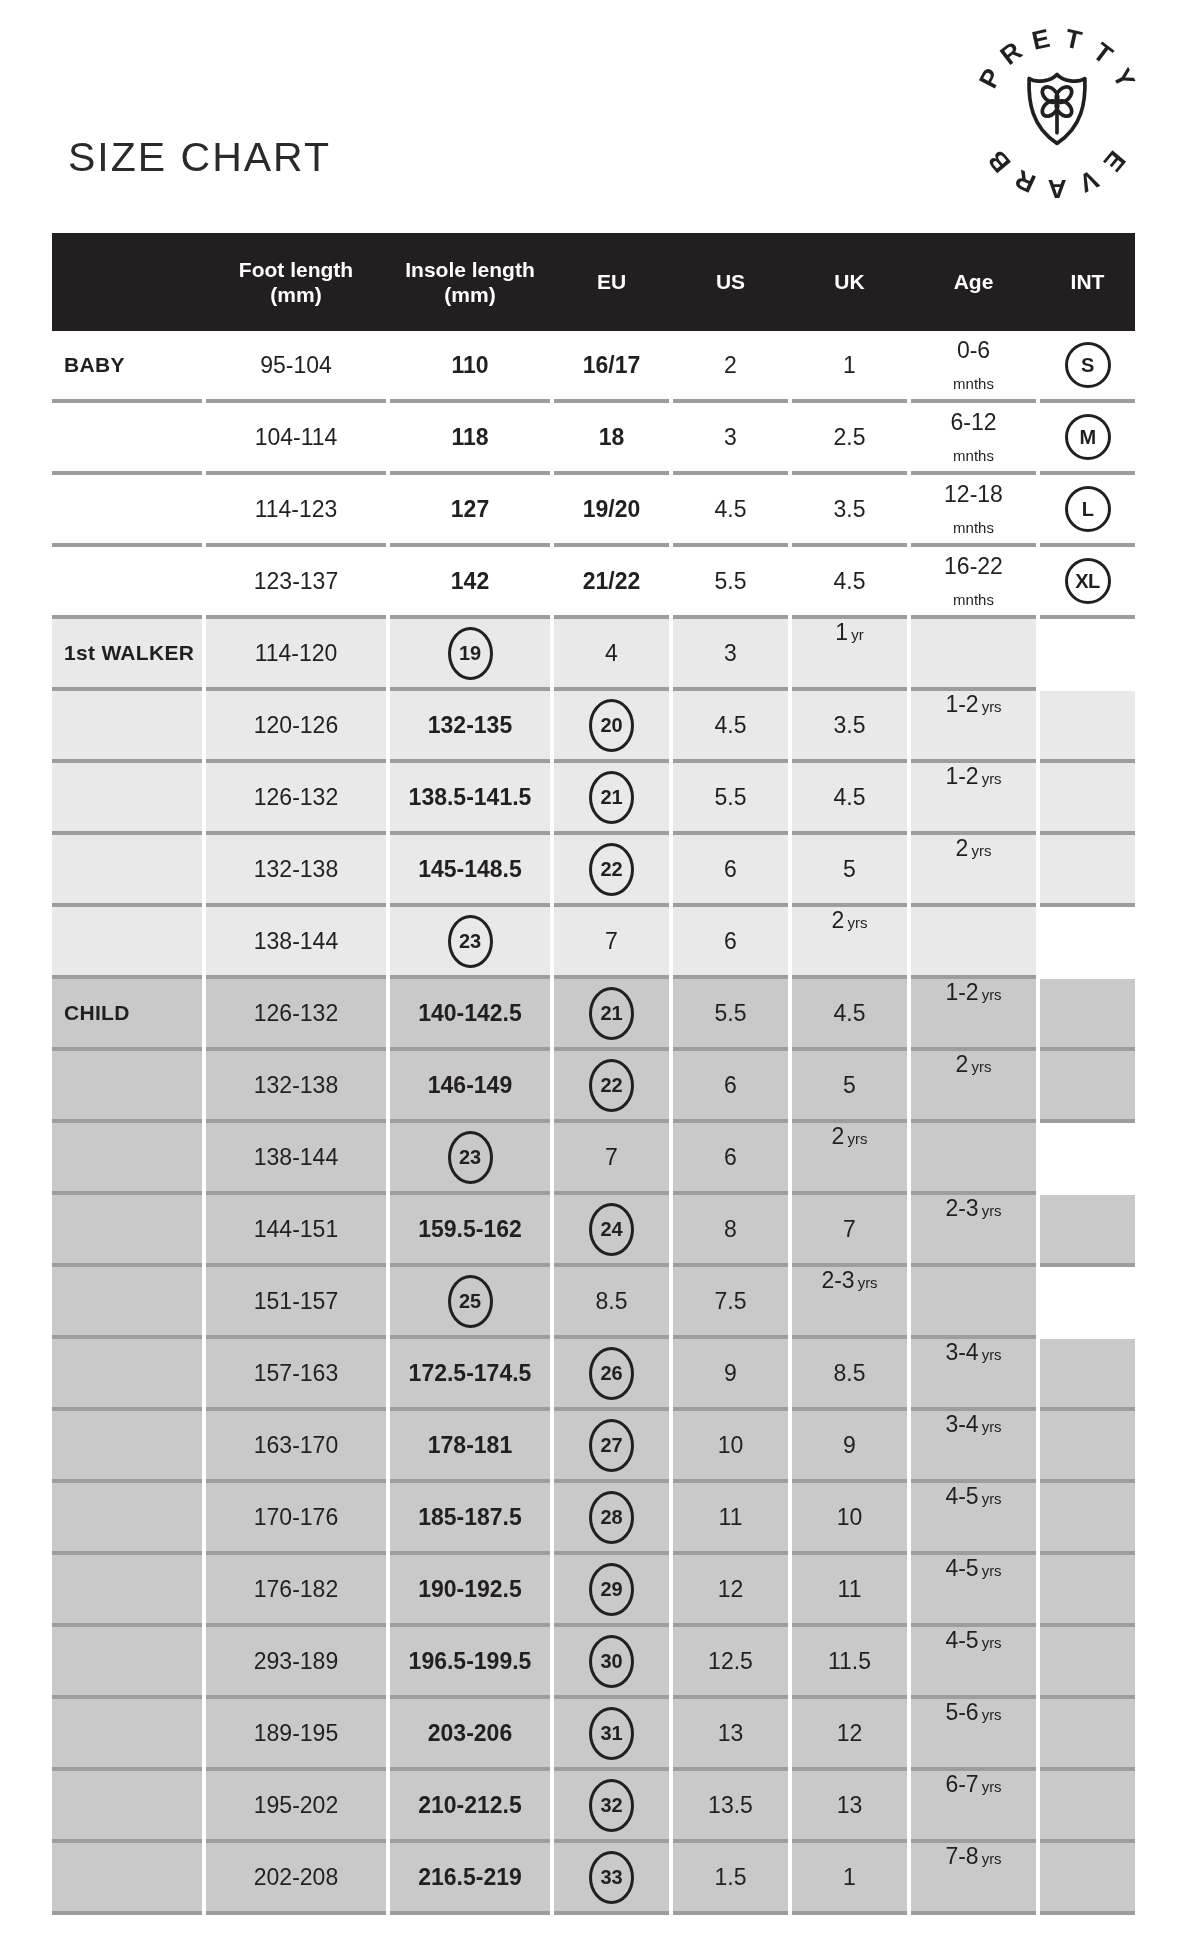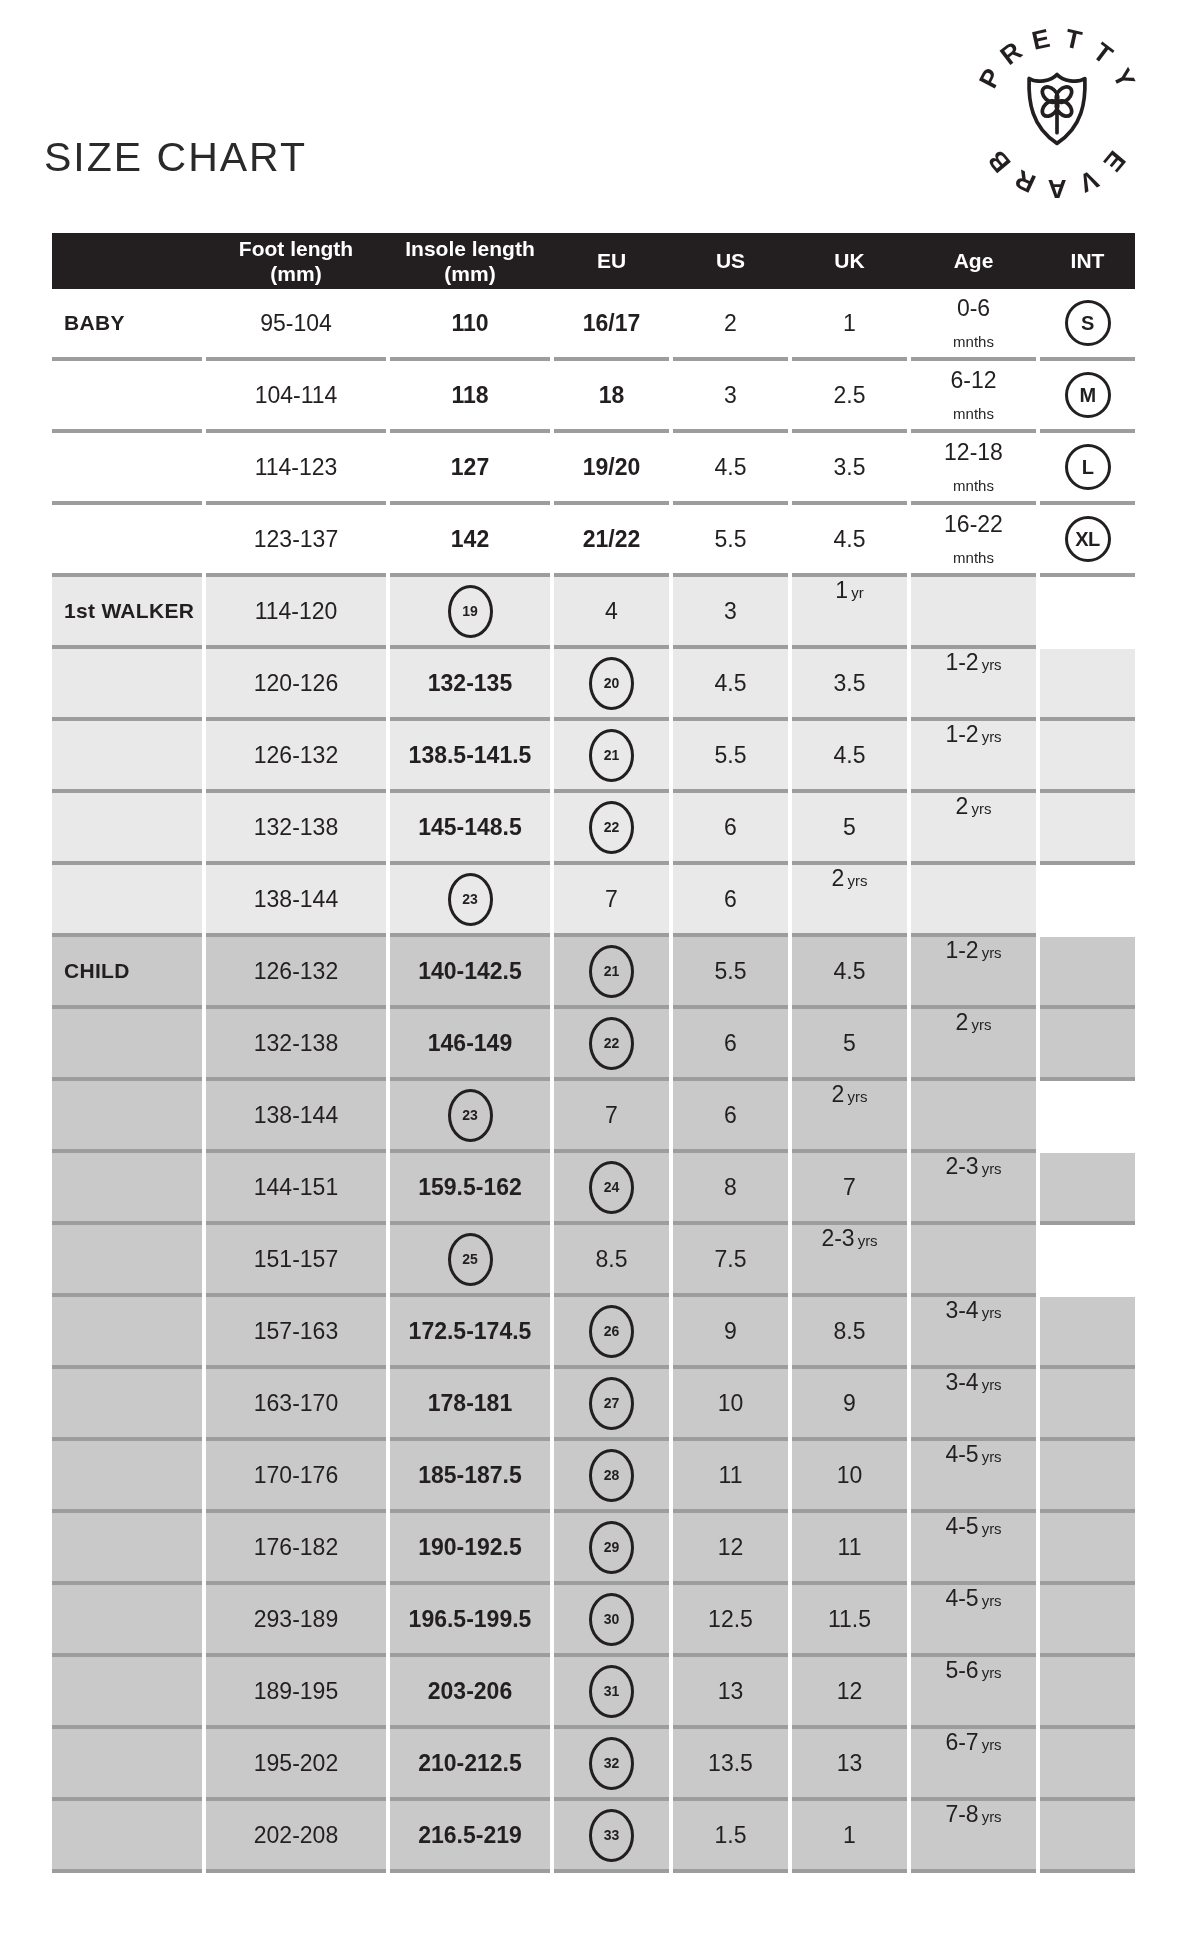--- a/index.html
+++ b/index.html
@@ -7,21 +7,21 @@
     --divider:#9d9d9d;
   }
   *{margin:0;padding:0;box-sizing:border-box;}
   html,body{background:#ffffff;}
   body{
     width:1200px;height:1944px;position:relative;overflow:hidden;
     font-family:"Liberation Sans","DejaVu Sans",sans-serif;color:var(--ink);
   }
   
   .page-title{
-    position:absolute;left:44px;top:134px;
+    position:absolute;left:68px;top:134px;
     font-size:41px;font-weight:400;letter-spacing:2px;color:#2a2a2a;
   }
   
   .logo{
     position:absolute;left:962px;top:18px;width:190px;height:190px;
   }
   .logo-letter{
     position:absolute;left:50%;top:50%;
     font-size:26px;font-weight:700;color:var(--ink);
   }
@@ -29,39 +29,39 @@
     position:absolute;left:50%;top:50%;transform:translate(-50%,-50%);
   }
   
   .size-table{position:absolute;left:52px;top:233px;width:1083px;}
   .grid{
     display:grid;
     grid-template-columns:150px 180px 160px 115px 115px 115px 125px 95px;
     column-gap:4px;
   }
   .thead{
-    background:var(--ink);height:56px;color:#fff;align-items:center;
+    background:var(--ink);height:98px;color:#fff;align-items:center;
   }
   .hcell{
     display:flex;flex-direction:column;align-items:center;justify-content:center;
     font-weight:700;font-size:21px;line-height:1.2;text-align:center;
   }
   .row{height:72px;}
   .cell{
     height:72px;border-bottom:4px solid var(--divider);
     background:var(--row-bg,#ffffff);
     display:flex;align-items:center;justify-content:center;
     font-size:23px;font-weight:400;
   }
   .cell.cat{justify-content:flex-start;padding-left:12px;font-weight:700;font-size:21px;letter-spacing:.3px;}
   .cell.insole{font-weight:700;}
   .eu-val{font-weight:700;}
   .circled .eu-val{
     width:45px;height:53px;border:3px solid var(--ink);border-radius:50%;
-    display:flex;align-items:center;justify-content:center;font-size:14px;
+    display:flex;align-items:center;justify-content:center;font-size:20px;
   }
   .age{gap:3px;align-items:baseline;}
   .age-num{font-size:23px;}
   .age-unit{font-size:15px;}
   .age.stacked{flex-direction:column;align-items:center;justify-content:center;gap:14px;line-height:1.05;}
   .int-badge{
     width:46px;height:46px;border:3px solid var(--ink);border-radius:50%;
     display:flex;align-items:center;justify-content:center;
     font-size:20px;font-weight:700;letter-spacing:-.5px;
   }

